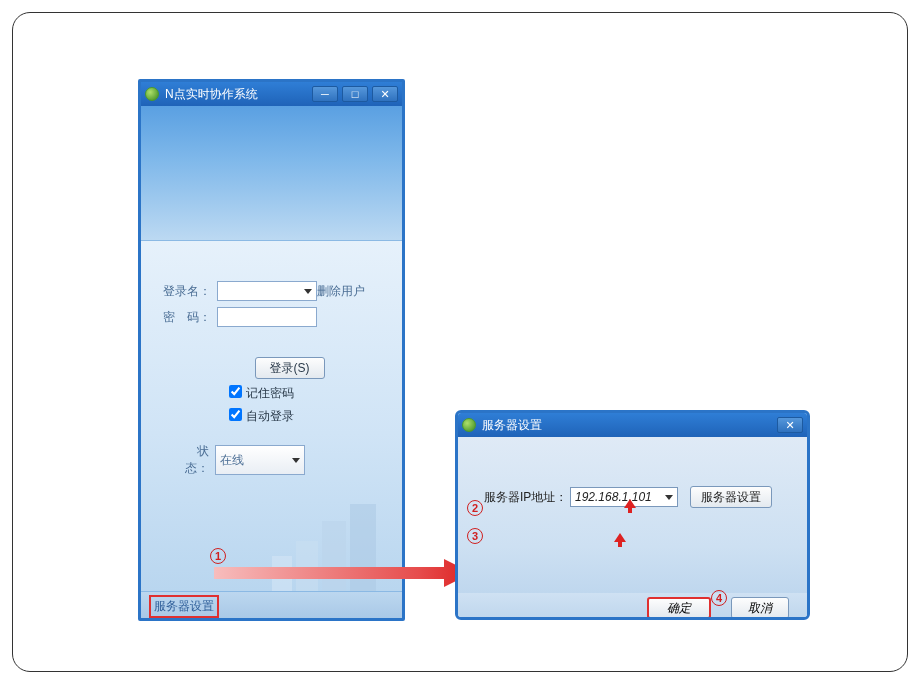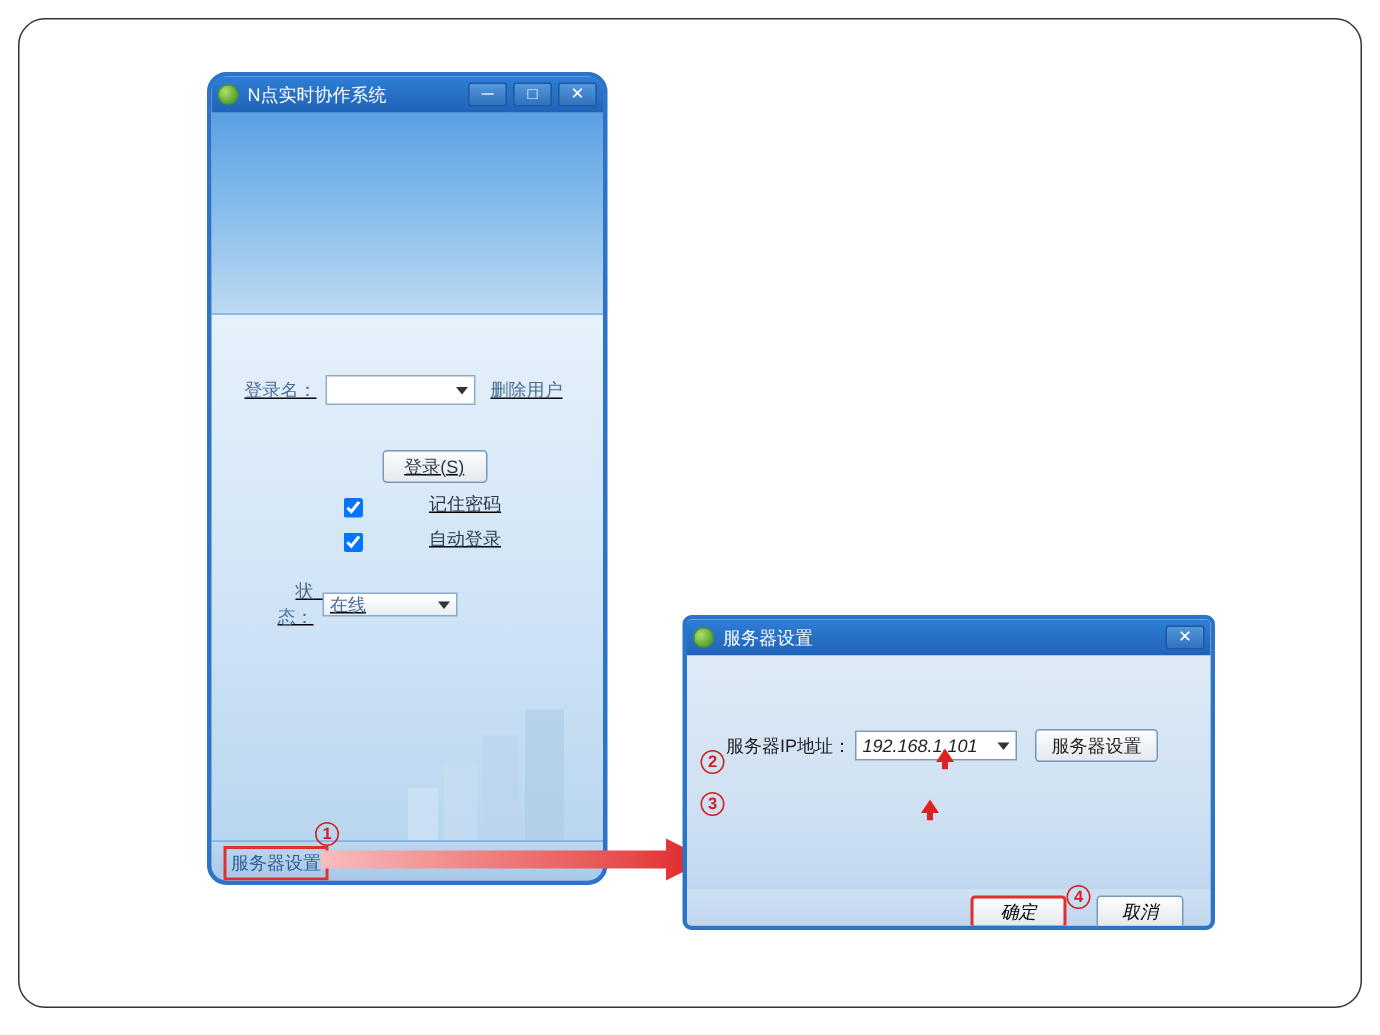--- a/index.html
+++ b/index.html
@@ -15,24 +15,24 @@
     position: absolute;
     left: 12px; top: 12px;
     width: 896px; height: 660px;
     border: 1px solid #333;
     border-radius: 18px;
   }
 
   
   .login-window {
     position: absolute;
-    left: 138px; top: 48px;
+    left: 138px; top: 79px;
     width: 267px; height: 542px;
     border: 3px solid #2b74c7;
-    border-radius: 13px;
+    border-radius: 2px;
     background: linear-gradient(#5fa0e0 0%, #3f82cf 100%);
     overflow: hidden;
   }
   .login-titlebar {
     height: 24px;
     background: linear-gradient(#2f7ed6, #1f63b8);
     display: flex;
     align-items: center;
     color: #fff;
     padding: 0 4px;
@@ -64,21 +64,20 @@
     height: 135px;
     background: linear-gradient(#5aa0e2 0%, #7fb8ea 40%, #bcd9f2 100%);
     border-bottom: 1px solid #8bb9e4;
   }
 
   .login-body {
     background: linear-gradient(#e6f1fb 0%, #d0e4f6 55%, #b9d6ef 100%);
     height: 350px;
     position: relative;
     padding-top: 34px;
-    text-decoration: underline;
   }
   .form-row {
     display: flex;
     align-items: center;
     margin: 6px 0;
     padding: 0 12px;
   }
   .form-label {
     width: 58px;
     text-align: right;
@@ -95,21 +94,20 @@
   }
   .combo { width: 100px; display:flex; align-items:center; justify-content:flex-end; }
   .combo .caret {
     width: 0; height: 0;
     border-left: 4px solid transparent;
     border-right: 4px solid transparent;
     border-top: 5px solid #333;
   }
   .text-input { width: 100px; }
   .del-user {
-    margin-left: 10px;
     color: #4a6d94;
     font-size: 12px;
     cursor: pointer;
   }
 
   .login-btn-row {
     display:flex; justify-content:center;
     margin-top: 30px;
     padding-left: 36px;
   }
@@ -119,35 +117,34 @@
     background: linear-gradient(#fdfdfd, #e3e9ef);
     border: 1px solid #7a98bb;
     border-radius: 3px;
     font-size: 12px;
     color: #2a3a4a;
     display:flex; align-items:center; justify-content:center;
     cursor: pointer;
   }
 
   .check-row {
-    display:flex; align-items:flex-end;
+    display:flex; align-items:flex-start;
     margin: 6px 0 0 88px;
     color: #2a3a4a;
-    gap: 40px;
   }
   .check-row input { margin-right: 4px; }
 
   .status-row {
     display:flex; align-items:center;
     margin: 18px 0 0 22px;
     color: #4a6d94;
   }
   .status-row .form-label { width: 46px; }
   .status-select {
-    width: 90px; height: 16px;
+    width: 90px; height: 30px;
     border: 1px solid #8aa9ce;
     background: linear-gradient(#fff,#e9eef4);
     display:flex; align-items:center; justify-content:space-between;
     padding: 0 4px;
     font-size: 12px;
   }
   .status-select .caret {
     width: 0; height: 0;
     border-left: 4px solid transparent;
     border-right: 4px solid transparent;
@@ -299,20 +296,24 @@
 
   <div class="login-banner"></div>
 
   <div class="login-body">
     <div class="form-row">
       <div class="form-label">登录名：</div>
       <div class="combo">
           <span class="caret"></span>
         </div>
       <div class="del-user">删除用户</div>
+    </div>
+    <div class="form-row">
+      <div class="form-label">密　码：</div>
+      <input type="password" class="text-input" style="">
     </div>
 
     <div class="login-btn-row">
       <div class="btn">登录(S)</div>
     </div>
 
     <div class="check-row">
       <input type="checkbox" checked="" style="">
       <span>记住密码</span>
     </div>

